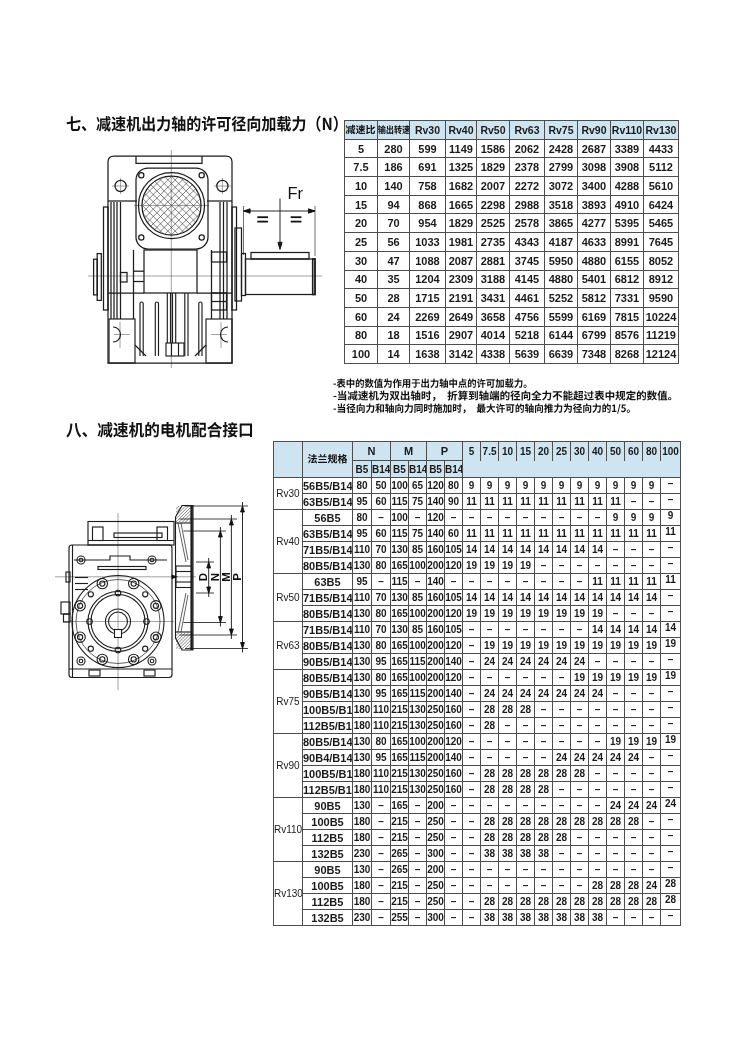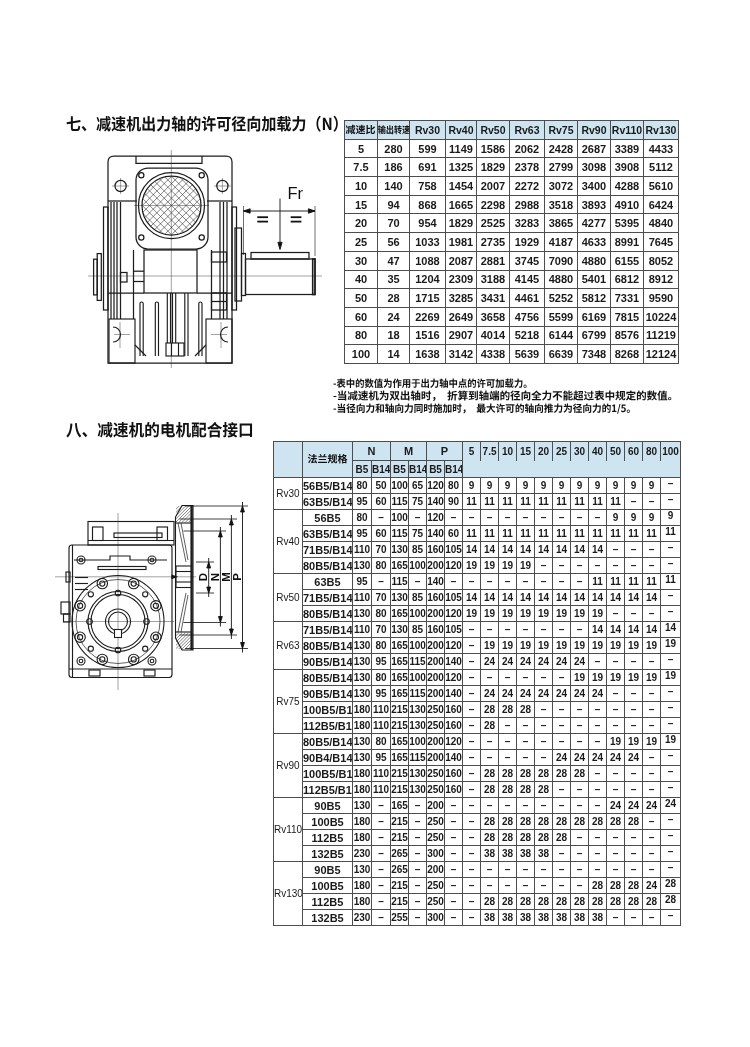--- a/index.html
+++ b/index.html
@@ -137,21 +137,21 @@
         <td>2378</td>
         <td>2799</td>
         <td>3098</td>
         <td>3908</td>
         <td>5112</td>
       </tr>
       <tr>
         <td>10</td>
         <td>140</td>
         <td>758</td>
-        <td>1454</td>
+        <td>1682</td>
         <td>2007</td>
         <td>2272</td>
         <td>3072</td>
         <td>3400</td>
         <td>4288</td>
         <td>5610</td>
       </tr>
       <tr>
         <td>15</td>
         <td>94</td>
@@ -163,67 +163,67 @@
         <td>3893</td>
         <td>4910</td>
         <td>6424</td>
       </tr>
       <tr>
         <td>20</td>
         <td>70</td>
         <td>954</td>
         <td>1829</td>
         <td>2525</td>
-        <td>3283</td>
+        <td>2578</td>
         <td>3865</td>
         <td>4277</td>
         <td>5395</td>
-        <td>4840</td>
+        <td>5465</td>
       </tr>
       <tr>
         <td>25</td>
         <td>56</td>
         <td>1033</td>
         <td>1981</td>
         <td>2735</td>
-        <td>1929</td>
+        <td>4343</td>
         <td>4187</td>
         <td>4633</td>
         <td>8991</td>
         <td>7645</td>
       </tr>
       <tr>
         <td>30</td>
         <td>47</td>
         <td>1088</td>
         <td>2087</td>
         <td>2881</td>
         <td>3745</td>
-        <td>7090</td>
+        <td>5950</td>
         <td>4880</td>
         <td>6155</td>
         <td>8052</td>
       </tr>
       <tr>
         <td>40</td>
         <td>35</td>
         <td>1204</td>
         <td>2309</td>
         <td>3188</td>
         <td>4145</td>
         <td>4880</td>
         <td>5401</td>
         <td>6812</td>
         <td>8912</td>
       </tr>
       <tr>
         <td>50</td>
         <td>28</td>
         <td>1715</td>
-        <td>3285</td>
+        <td>2191</td>
         <td>3431</td>
         <td>4461</td>
         <td>5252</td>
         <td>5812</td>
         <td>7331</td>
         <td>9590</td>
       </tr>
       <tr>
         <td>60</td>
         <td>24</td>

